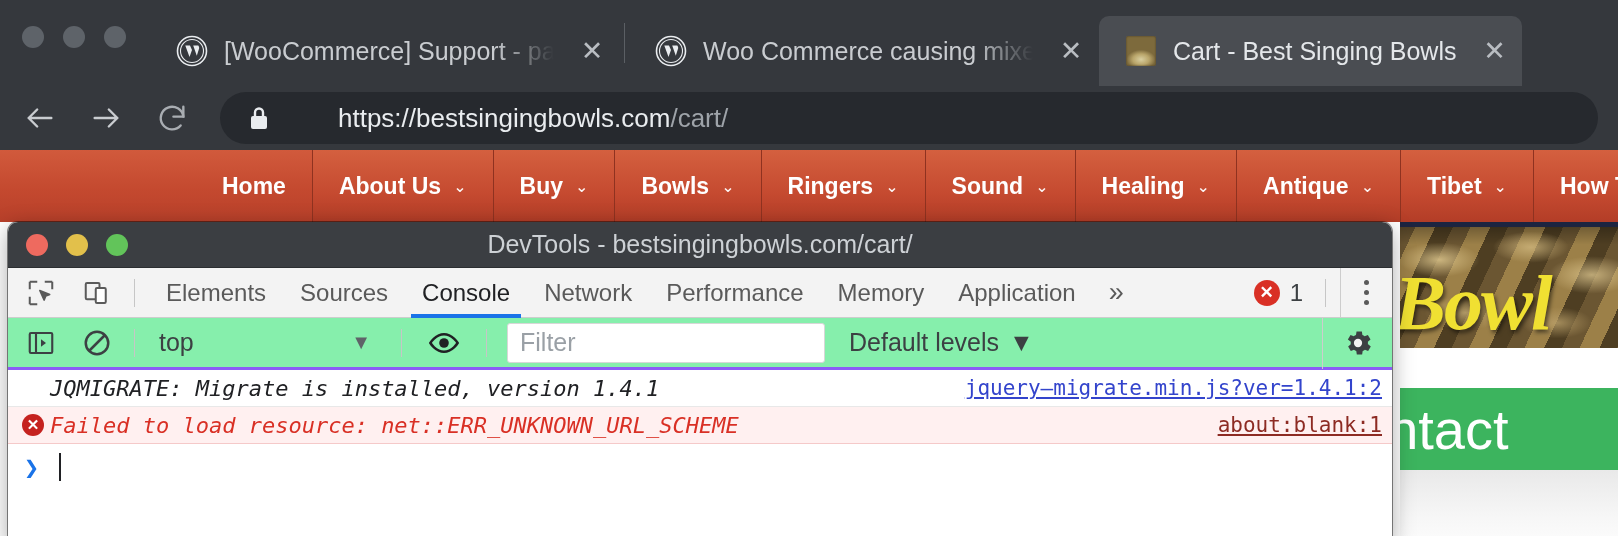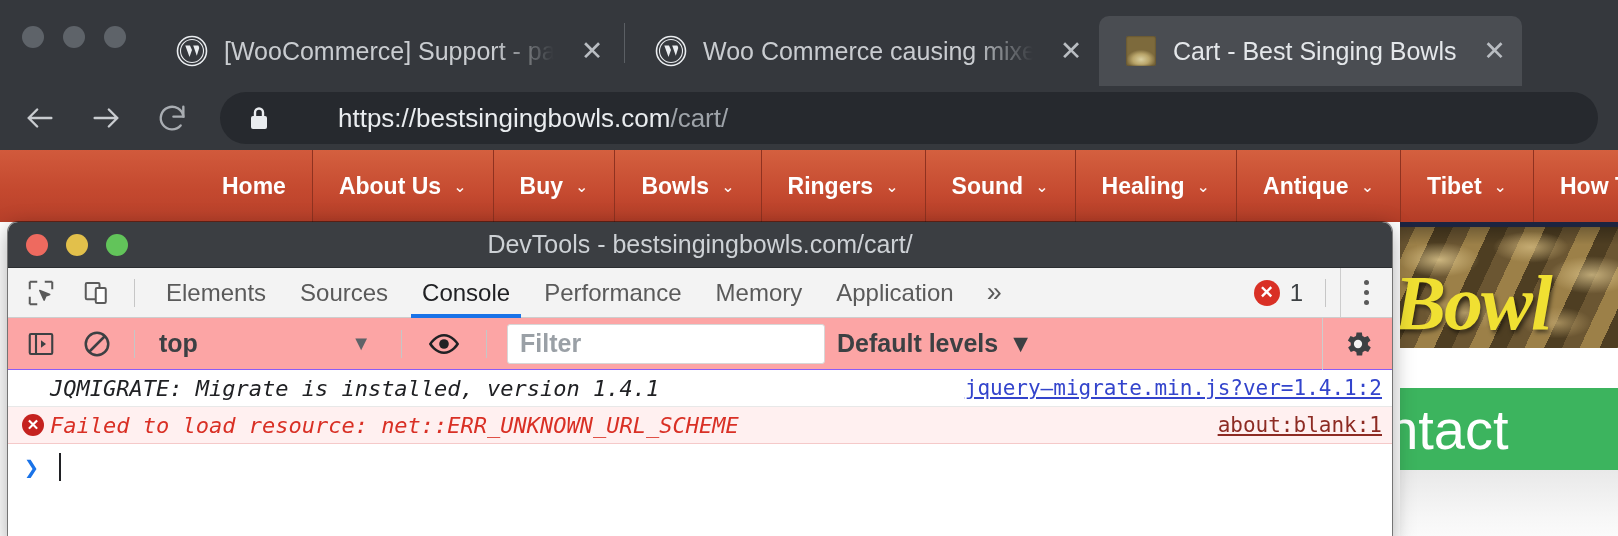--- a/index.html
+++ b/index.html
@@ -160,35 +160,35 @@
   .dt-errbadge { margin-left: auto; display: flex; align-items: center; gap: 10px; padding-right: 8px; }
   .errdot {
     width: 26px; height: 26px; border-radius: 50%; background: #d93025;
     color: #fff; font-size: 17px; line-height: 26px; text-align: center; font-weight: bold;
   }
   .errcount { font-size: 24px; color: #3c4043; }
   .dt-kebab { width: 52px; height: 50px; display:flex; flex-direction:column; align-items:center; justify-content:center; gap:5px; border-left: 1px solid #cdcdcd; }
   .dt-kebab i { width: 5px; height: 5px; border-radius: 50%; background: #5a5a5a; display:block; }
 
   .dt-consolebar {
-    height: 52px; background: #fca5a5; border-bottom: 1px solid #8b5cf6;
-    display: flex; align-items: center; font-weight: bold;
+    height: 52px; background: #86efac; border-bottom: 3px solid #8b5cf6;
+    display: flex; align-items: center;
   }
   .ctx-select {
     display: flex; align-items: center; width: 238px; height: 52px;
     padding-left: 10px; font-size: 25px; color: #3c4043; position: relative;
   }
   .ctx-select .caret { margin-left: auto; margin-right: 16px; font-size: 20px; color: #5f6368; }
   .eye-btn { width: 56px; height: 52px; display:flex; align-items:center; justify-content:center; }
   .filterbox {
     width: 318px; height: 40px; background: #fff; border: 1px solid #d7d7d7; border-radius: 3px;
     display: flex; align-items: center; padding: 5px 12px; margin-left: 6px;
   }
   .filterbox span { font-size: 25px; color: #9aa0a6; }
-  .levels { font-size: 25px; color: #3c4043; margin-left: 12px; display:flex; align-items:center; gap:10px; }
+  .levels { font-size: 25px; color: #3c4043; margin-left: 24px; display:flex; align-items:center; gap:10px; }
   .gear-btn { margin-left: auto; width: 70px; height: 52px; display:flex; align-items:center; justify-content:center; border-left: 1px solid #cdcdcd; }
 
   .dt-console { background: #fff; height: 172px; position: relative; }
   .msgrow {
     display: flex; align-items: center; height: 37px; padding: 0 10px 0 14px;
     border-bottom: 1px solid #e8e8e8;
     font-family: "DejaVu Sans Mono", monospace; font-size: 22px; color: #202124;
   }
   .msgrow .icon { width: 28px; flex: none; display:flex; align-items:center; }
   .msgrow .txt { white-space: nowrap; font-style: italic; }
@@ -370,20 +370,23 @@
       <div class="dt-tab">
           <span>Elements</span>
         </div>
       <div class="dt-tab">
           <span>Sources</span>
         </div>
       <div class="dt-tab active">
           <span>Console</span>
         </div>
       <div class="dt-tab">
+          <span>Network</span>
+        </div>
+      <div class="dt-tab">
           <span>Performance</span>
         </div>
       <div class="dt-tab">
           <span>Memory</span>
         </div>
       <div class="dt-tab">
           <span>Application</span>
         </div>
       <div class="dt-more">»</div>
 

